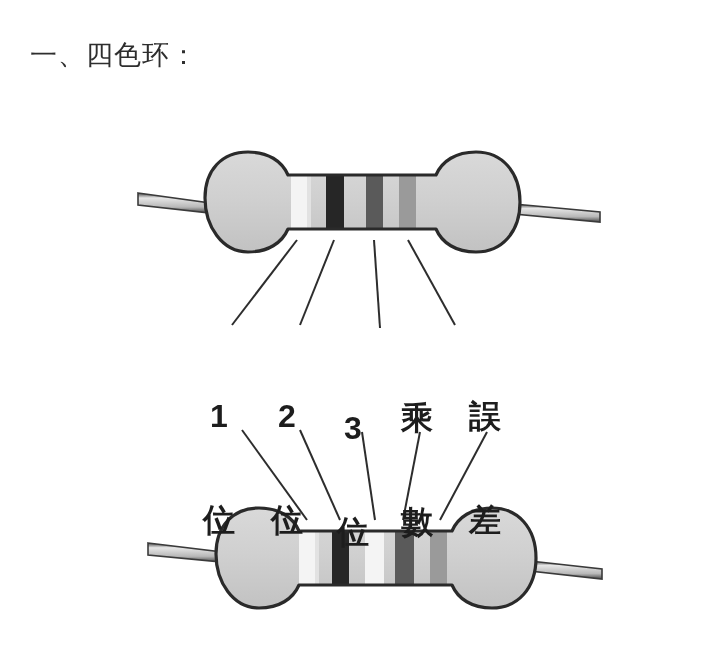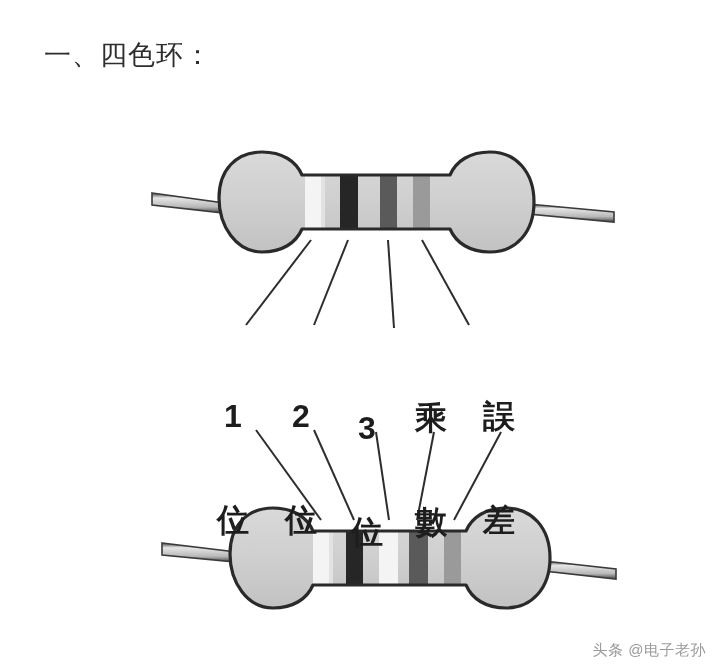--- a/index.html
+++ b/index.html
@@ -11,21 +11,20 @@
     width: 720px;
     height: 672px;
     position: relative;
     overflow: hidden;
     font-family: "Liberation Sans", "DejaVu Sans", sans-serif;
     color: #2b2b2b;
   }
   #page-root {
     position: absolute;
     inset: 0;
-    margin-left: 14px;
   }
   .heading {
     position: absolute;
     left: 30px;
     top: 38px;
     font-size: 27px;
     line-height: 34px;
     letter-spacing: 1px;
     color: #2e2e2e;
     font-weight: 400;
@@ -238,15 +237,14 @@
   <div class="label-text label-cjk-stack" style="left:394px; top:332px; width:46px;">
     <span>乘</span>
     <span>數</span>
   </div>
 
   <div class="label-text label-cjk-stack" style="left:462px; top:330px; width:46px;">
     <span>誤</span>
     <span>差</span>
   </div>
 
-  <div class="watermark">头条 @电子老孙</div>
 
 </div>
 
 </body></html>

